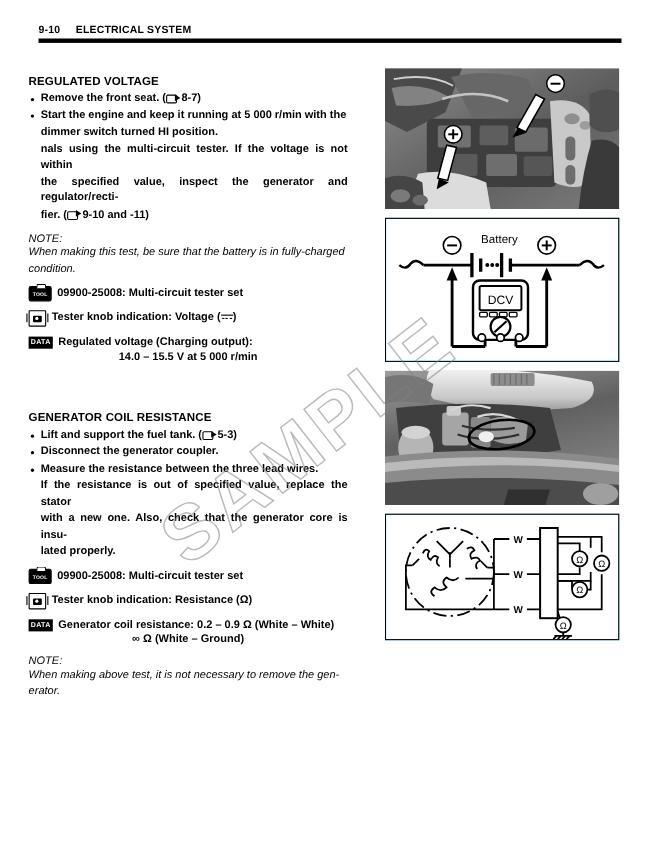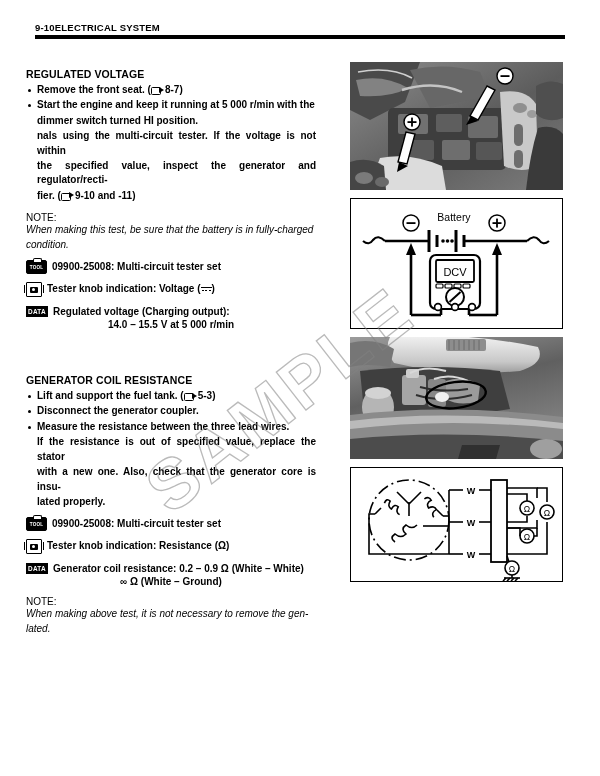--- a/index.html
+++ b/index.html
@@ -8,37 +8,37 @@
     background:#fff;
     font-family:"Liberation Sans", sans-serif;
     color:#000;
     overflow:hidden;
     position:relative;
   }
   .page{position:absolute;inset:0;}
 
   
   .hdr{position:absolute;left:35px;top:22px;width:530px;}
-  .hdr-row{display:flex;align-items:baseline;font-size:9.5px;font-weight:bold;letter-spacing:.2px;}
+  .hdr-row{display:flex;align-items:baseline;gap:14px;font-size:9.5px;font-weight:bold;letter-spacing:.2px;}
   .hdr-rule{margin-top:2px;height:4px;background:#000;width:530px;}
 
   
   .col-left{position:absolute;left:26px;top:68px;width:290px;}
   .sec-title{font-size:10.5px;font-weight:bold;letter-spacing:.1px;margin-bottom:3px;}
   ul.steps{list-style:none;margin:0;padding:0;font-weight:bold;}
   ul.steps li{
     position:relative;padding-left:11px;margin-bottom:1px;
     font-size:10px;line-height:14.4px;text-align:justify;
   }
   ul.steps li::before{
     content:"";position:absolute;left:2px;top:6px;
     width:3px;height:3px;border-radius:50%;background:#000;
   }
   ul.steps li.cont::before{display:none;}
-  .note-lbl{font-size:10px;margin-top:9px;}
+  .note-lbl{font-style:italic;font-size:10px;margin-top:9px;}
   .note-txt{font-style:italic;font-size:10px;line-height:14.4px;}
 
   .spec-line{display:flex;align-items:flex-start;gap:5px;margin-top:7px;}
   .spec-txt{font-size:10px;font-weight:bold;line-height:13px;padding-top:1px;}
   .spec-sub{font-size:10px;font-weight:bold;text-align:center;width:290px;margin-top:1px;}
 
   
   .badge-tool{
     flex:0 0 auto;width:19px;height:12px;border:1.6px solid #000;border-radius:2px;
     background:#000;color:#fff;font-size:4.6px;font-weight:bold;
@@ -199,21 +199,21 @@
       </div>
 
       <div class="spec-line">
         <div class="badge-data">DATA</div>
         <div class="spec-txt">Generator coil resistance: 0.2 – 0.9 Ω (White – White)</div>
       </div>
       <div class="spec-sub">∞ Ω (White – Ground)</div>
 
       <div class="note-lbl">NOTE:</div>
       <div class="note-txt">When making above test, it is not necessary to remove the gen-</div>
-      <div class="note-txt">lated.</div>
+      <div class="note-txt">erator.</div>
     </div>
   </div>
 
   <div class="col-right">
 
     <div class="photo" style="height:128px;">
       <svg width="213" height="128" viewBox="0 0 213 128">
         <defs>
           <linearGradient id="bgA" x1="0" y1="0" x2="1" y2="1">
             <stop offset="0%" stop-color="#8e8e8e"></stop>

